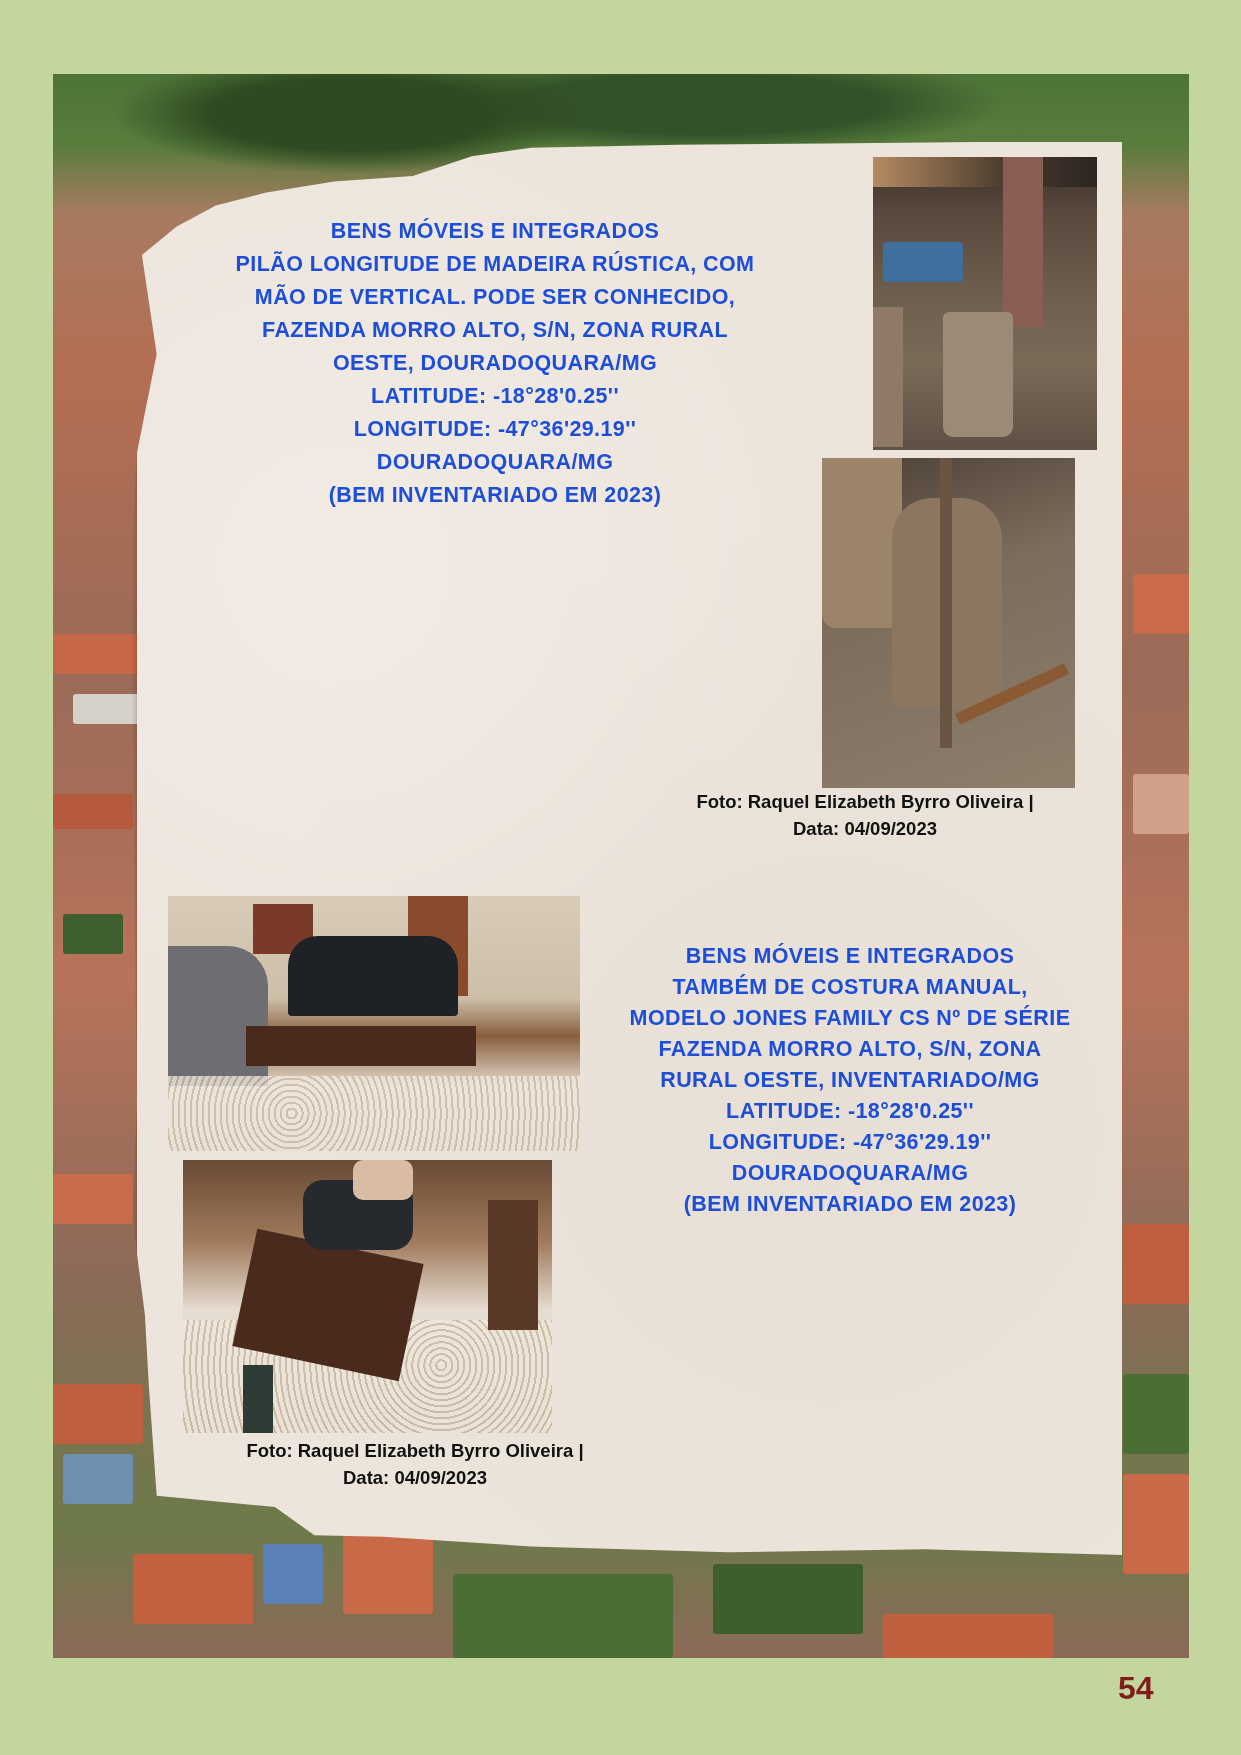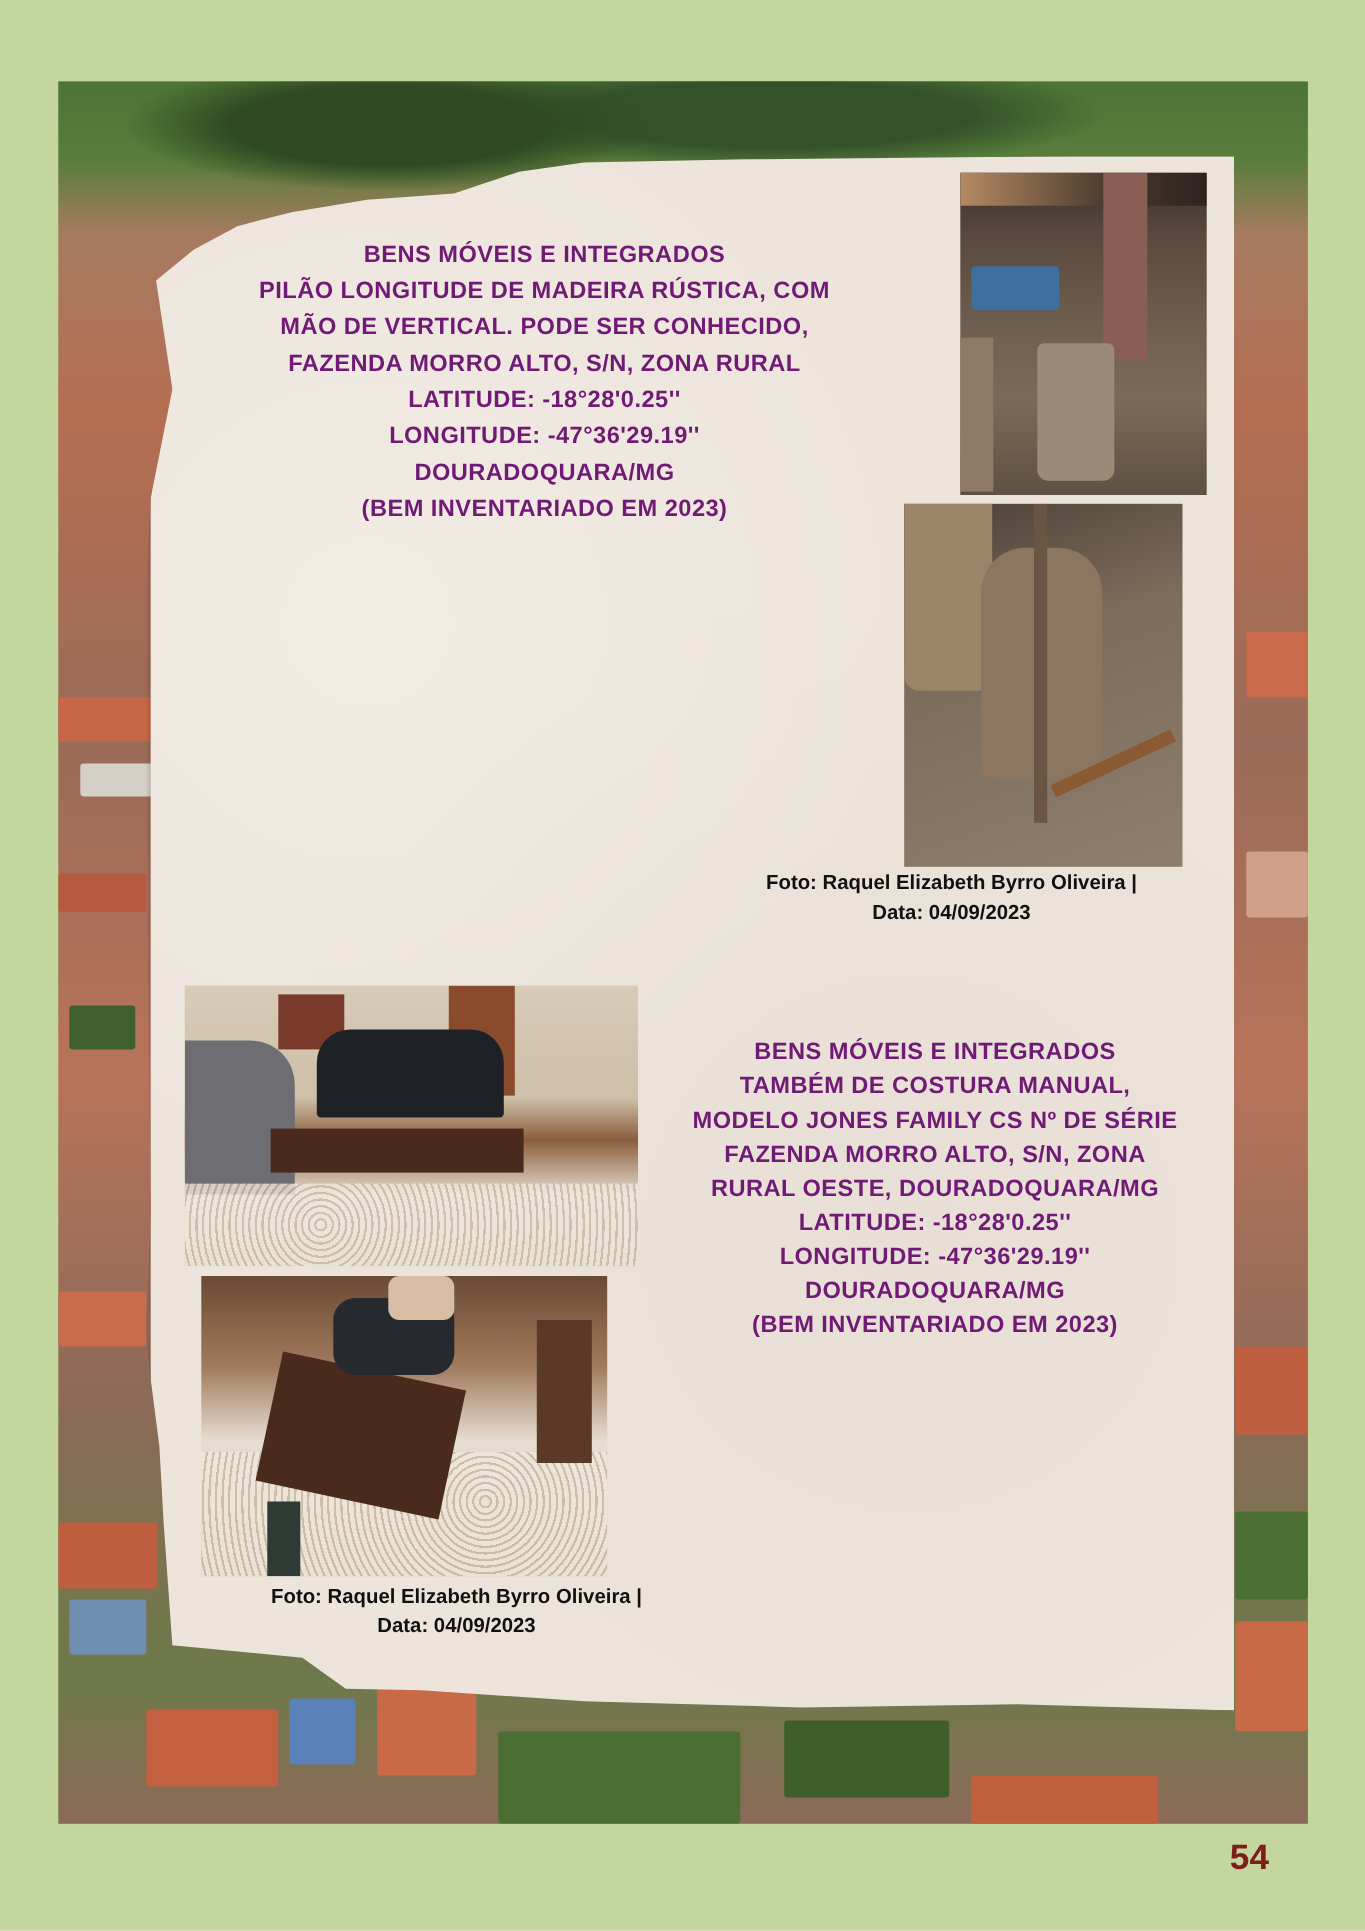--- a/index.html
+++ b/index.html
@@ -31,21 +31,21 @@
   .paper-tex {
     position: absolute; inset: 0;
     background:
       radial-gradient(circle at 20% 30%, rgba(255,255,255,0.25), transparent 40%),
       radial-gradient(circle at 70% 70%, rgba(200,190,180,0.15), transparent 50%);
   }
   .photo { position: absolute; overflow: hidden; }
   .photo .layer { position: absolute; }
   .text-block {
     position: absolute; text-align: center; font-weight: 900;
-    color: #701a75; text-transform: none;
+    color: #1d4ed8; text-transform: none;
   }
   .text-block .line { display: block; }
   .tb1 { left: 190px; top: 215px; width: 610px; font-size: 21.5px; line-height: 33px; letter-spacing: 0.4px; }
   .tb2 { left: 580px; top: 941px; width: 540px; font-size: 21.5px; line-height: 31px; letter-spacing: 0.4px; }
   .caption { position: absolute; text-align: center; font-weight: 700; font-size: 18.5px; line-height: 27px; color: #111; }
   .cap1 { left: 640px; top: 788px; width: 450px; }
   .cap2 { left: 190px; top: 1437px; width: 450px; }
   .page-num { position: absolute; left: 1118px; top: 1670px; font-size: 32px; font-weight: 900; color: #7f1d1d; }
 </style>
 </head>
@@ -74,20 +74,21 @@
 
 <div class="paper">
   <div class="paper-tex"></div>
 </div>
 
 <div class="text-block tb1">
   <span class="line">BENS MÓVEIS E INTEGRADOS</span>
   <span class="line">PILÃO LONGITUDE DE MADEIRA RÚSTICA, COM</span>
   <span class="line">MÃO DE VERTICAL. PODE SER CONHECIDO,</span>
   <span class="line">FAZENDA MORRO ALTO, S/N, ZONA RURAL</span>
+  <span class="line">OESTE, DOURADOQUARA/MG</span>
   <span class="line">LATITUDE: -18°28'0.25''</span>
   <span class="line">LONGITUDE: -47°36'29.19''</span>
   <span class="line">DOURADOQUARA/MG</span>
   <span class="line">(BEM INVENTARIADO EM 2023)</span>
 </div>
 
 <div class="photo" style="left:873px;top:157px;width:224px;height:293px;background:linear-gradient(180deg,#3c302a 0%,#5a4a3e 20%,#6c5d4e 45%,#7a6a58 70%,#5e5044 100%);">
   <div class="layer" style="left:10px;top:85px;width:80px;height:40px;background:#3f6f9c;border-radius:4px;"></div>
   <div class="layer" style="left:0;top:0;width:224px;height:30px;background:linear-gradient(90deg,#b58a62,#4a3a2e 60%,#2c2420);"></div>
   <div class="layer" style="left:130px;top:0;width:40px;height:170px;background:#8a5e55;"></div>
@@ -123,21 +124,21 @@
   <div class="layer" style="left:170px;top:0;width:60px;height:40px;background:#d9bca4;border-radius:10px;"></div>
   <div class="layer" style="left:305px;top:40px;width:50px;height:130px;background:#5a3a26;"></div>
   <div class="layer" style="left:60px;top:205px;width:30px;height:68px;background:#2e3a34;"></div>
 </div>
 
 <div class="text-block tb2">
   <span class="line">BENS MÓVEIS E INTEGRADOS</span>
   <span class="line">TAMBÉM DE COSTURA MANUAL,</span>
   <span class="line">MODELO JONES FAMILY CS Nº DE SÉRIE</span>
   <span class="line">FAZENDA MORRO ALTO, S/N, ZONA</span>
-  <span class="line">RURAL OESTE, DOURADOQUARA/MG</span>
+  <span class="line">RURAL OESTE, INVENTARIADO/MG</span>
   <span class="line">LATITUDE: -18°28'0.25''</span>
   <span class="line">LONGITUDE: -47°36'29.19''</span>
   <span class="line">DOURADOQUARA/MG</span>
   <span class="line">(BEM INVENTARIADO EM 2023)</span>
 </div>
 
 <div class="caption cap2">
   <span style="display:block">Foto: Raquel Elizabeth Byrro Oliveira |</span>
   <span style="display:block">Data: 04/09/2023</span>
 </div>

